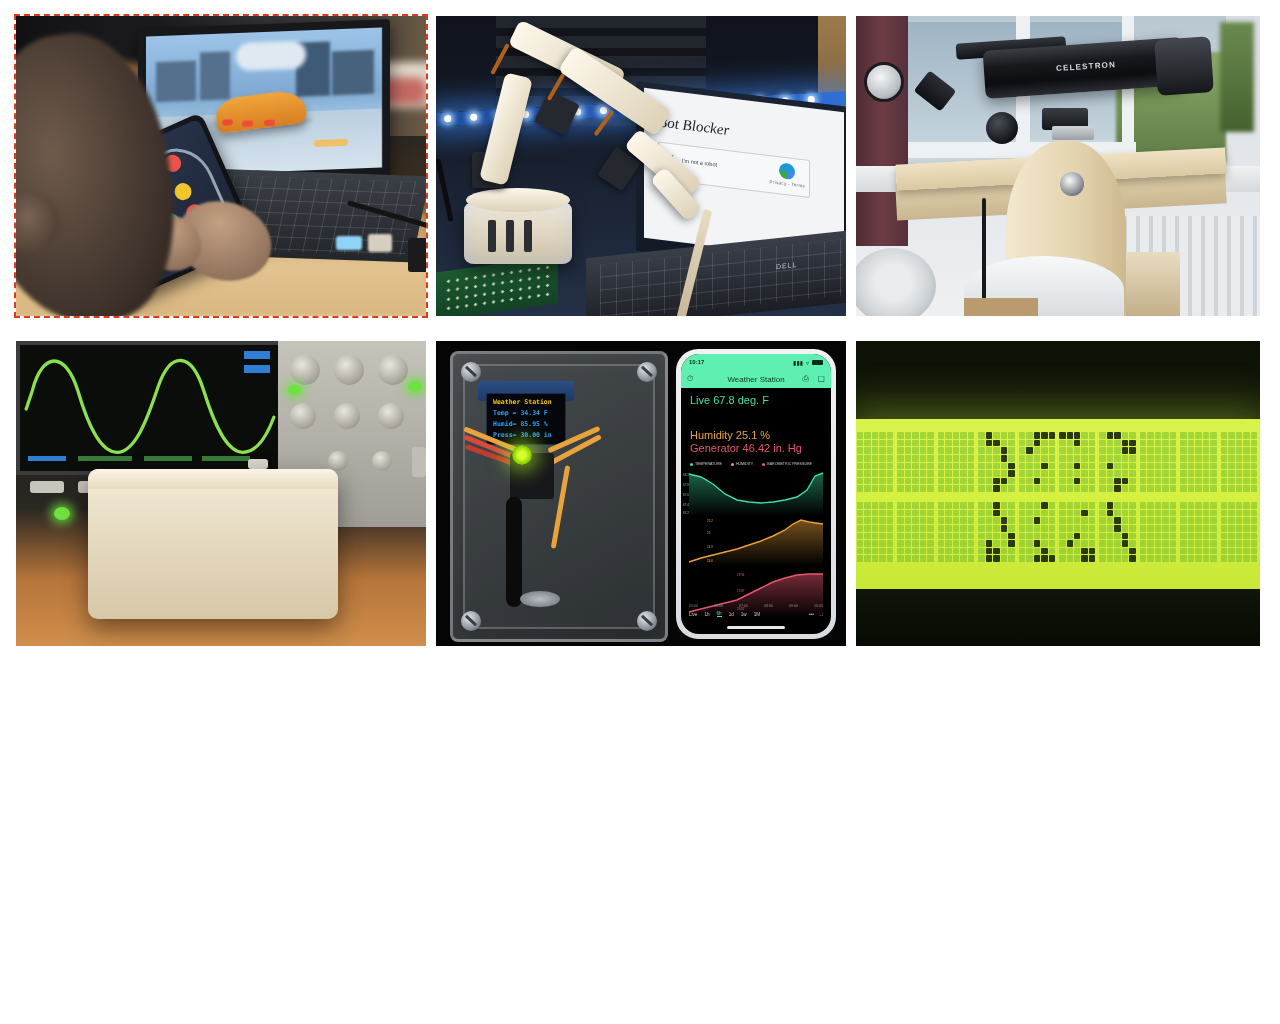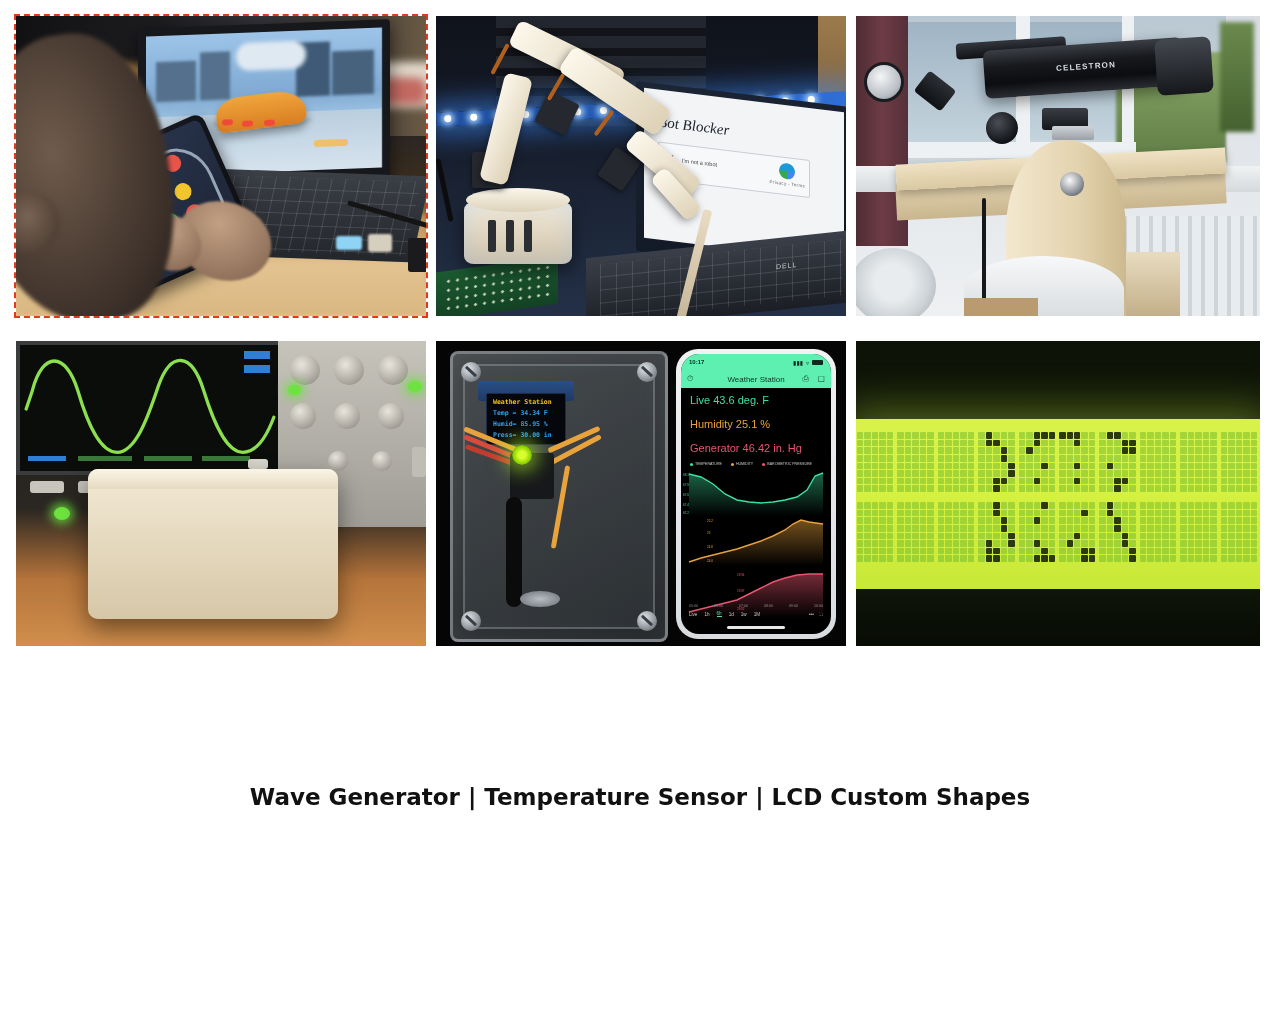--- a/index.html
+++ b/index.html
@@ -851,24 +851,24 @@
           </div>
           <div class="t5-navbar">
             <span style="position:absolute;left:6px;font-size:8px;color:#0c3527;">⏱</span>
             <span class="t5-navtitle">Weather Station</span>
             <span style="position:absolute;right:22px;font-size:8px;color:#0c3527;">⎙</span>
             <span style="position:absolute;right:6px;font-size:8px;color:#0c3527;">☐</span>
           </div>
 
           <div class="t5-readout" style="top:40px;color:#3ee0a0;">
             <span>Live</span>
-            <span>43.6</span>
+            <span>67.8</span>
             <span>deg. F</span>
           </div>
-          <div class="t5-readout" style="top:64px;color:#e8a13c;">
+          <div class="t5-readout" style="top:75px;color:#e8a13c;">
             <span>Humidity</span>
             <span>25.1</span>
             <span>%</span>
           </div>
           <div class="t5-readout" style="top:88px;color:#e8566f;">
             <span>Generator</span>
             <span>46.42</span>
             <span>in. Hg</span>
           </div>
 
@@ -1808,14 +1808,13 @@
             </div>
           </div>
       </div>
       <div class="t6-bottombar"></div>
     </div>
   </div>
 
 </div>
 
 <div class="caption">
-  <div class="subline2">Wave Generator | Temperature Sensor | LCD Custom Shapes</div>
 </div>
 
 </body></html>

